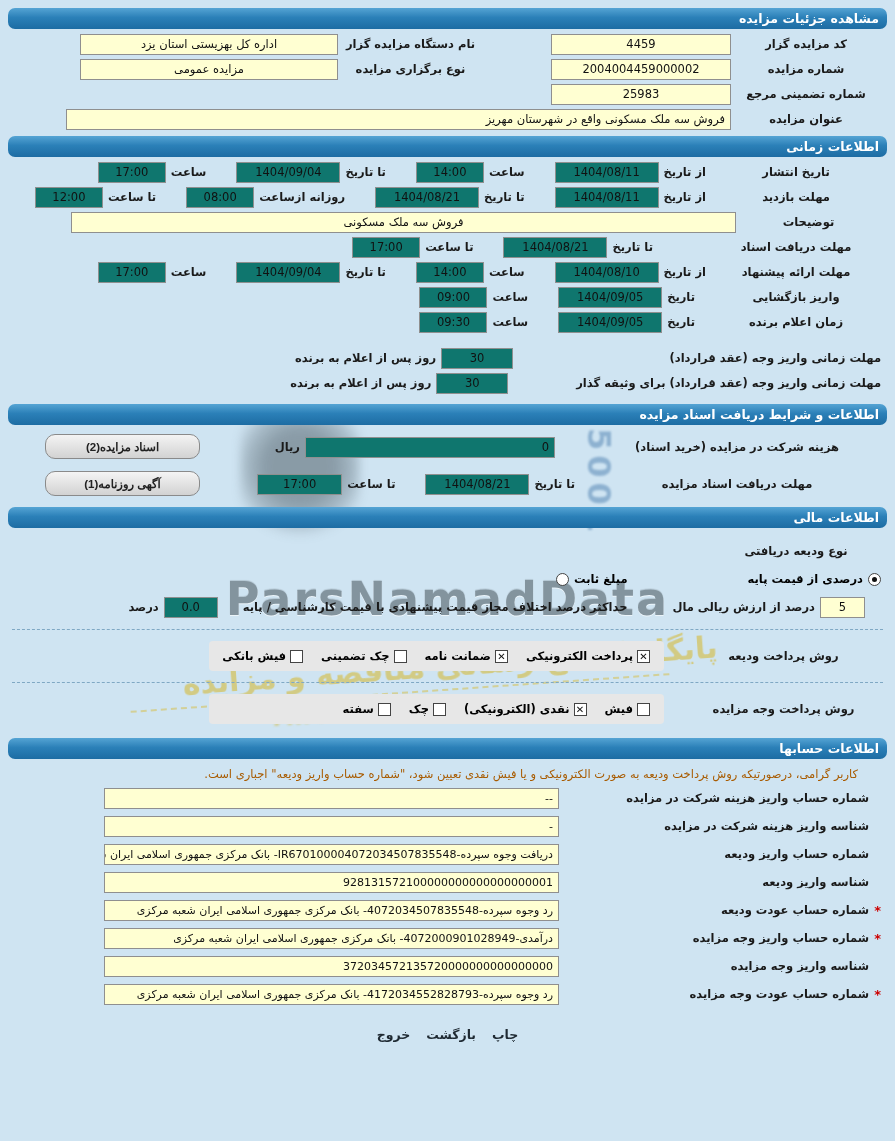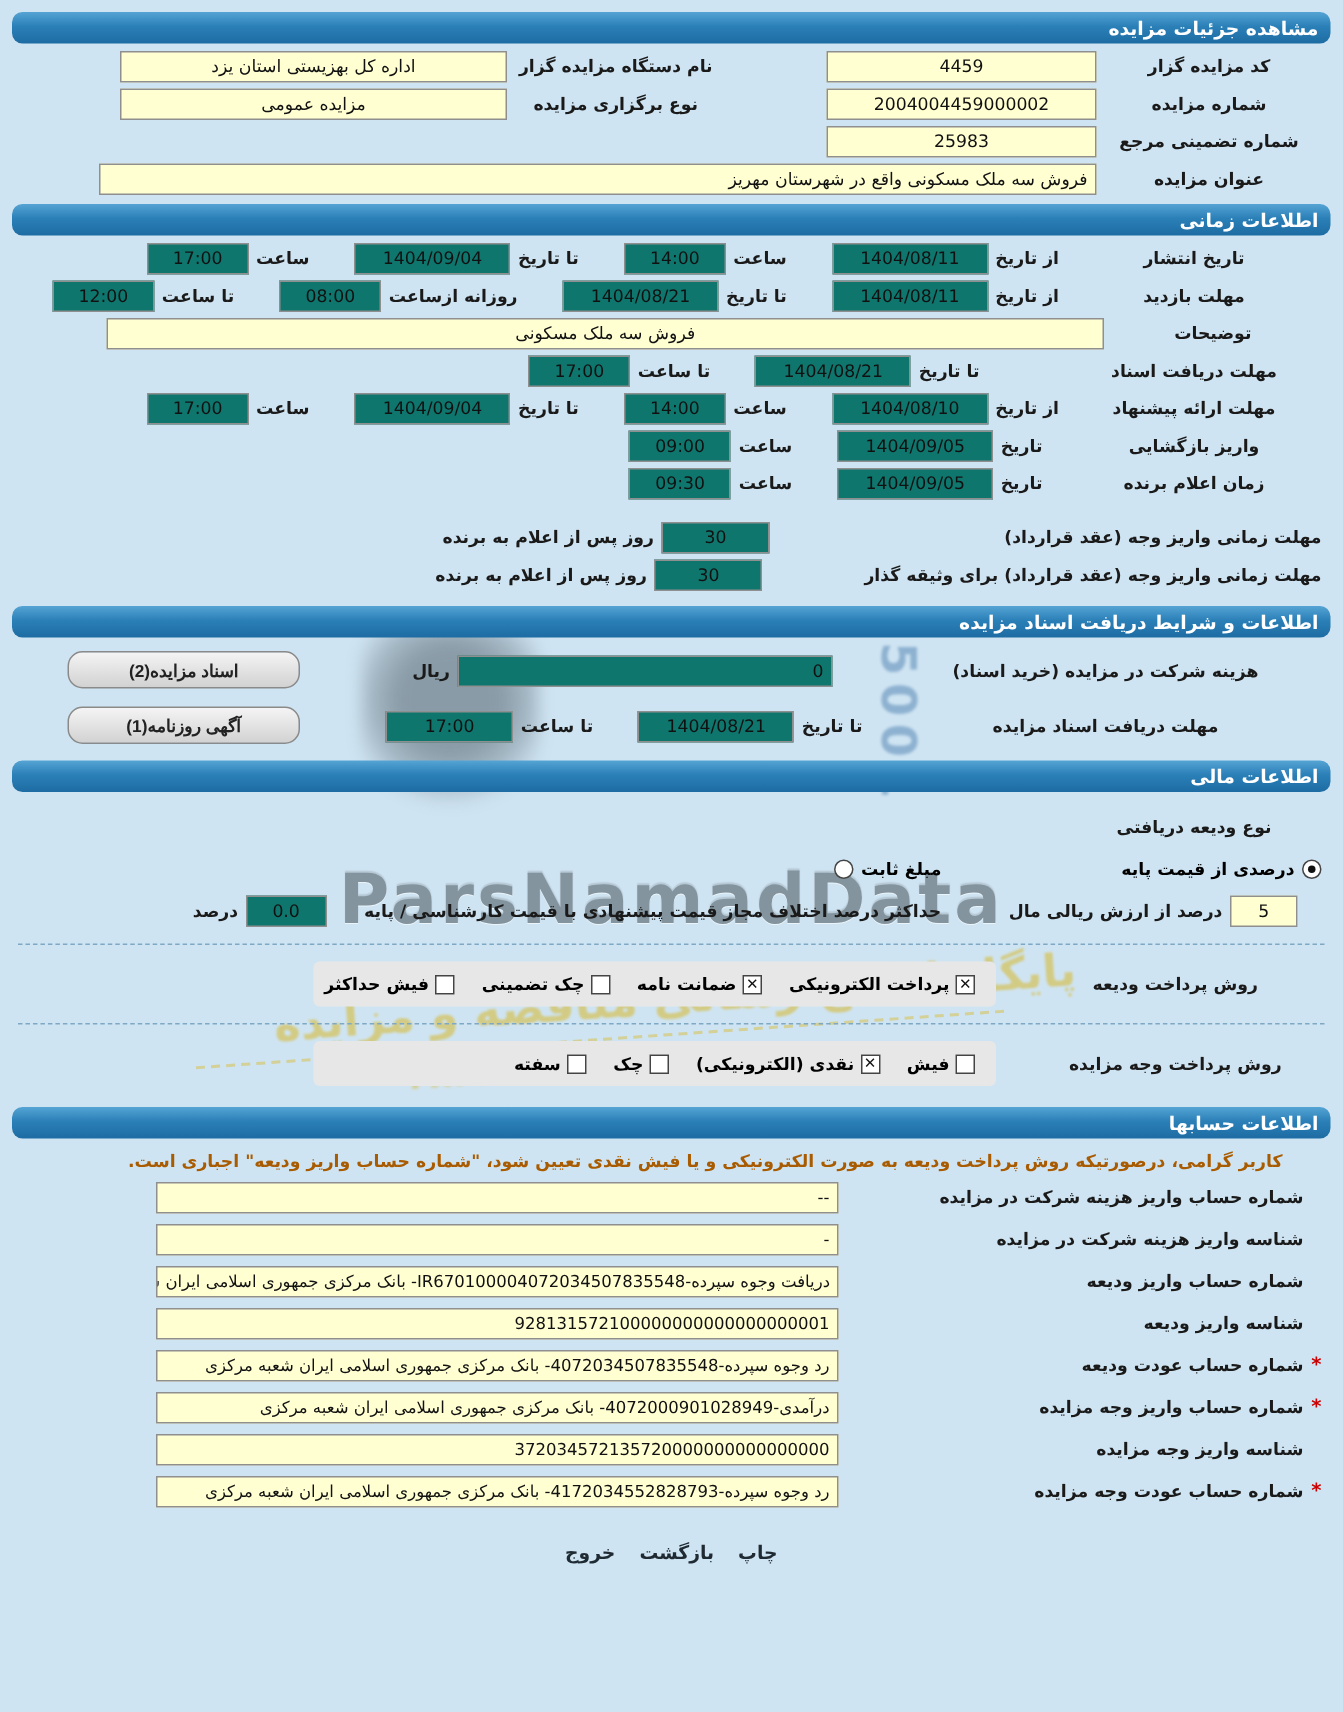--- a/index.html
+++ b/index.html
@@ -103,21 +103,21 @@
   .cb.checked::before { content: "\2715"; }
   .opt { display: inline-flex; align-items: center; gap: 5px; font-size: 11.5px; font-weight: bold; }
 
   .chk-box {
     background: #e7e7e7; border-radius: 4px; height: 30px; margin-right: 22px;
     display: flex; align-items: center; padding: 0 14px; gap: 0; width: 455px;
   }
   .chk-item { display: inline-flex; align-items: center; gap: 4px; margin-left: 18px;
               font-size: 11.5px; font-weight: bold; white-space: nowrap; }
 
-  .notice { padding: 0 24px; margin: 8px 16px 6px 0; font-size: 11.5px; font-weight: bold; color: #a85b00; }
+  .notice { padding: 0 34px; margin: 8px 3px 6px 0; font-size: 11.5px; font-weight: normal; color: #a85b00; }
 
   .acc-row { margin: 6px 0; }
   .req { width: 12px; color: #cc0000; font-weight: bold; font-size: 13px; text-align: right; flex: none; }
   .acc-field { margin-right: 10px; font-size: 11px; }
 
   .footer { display: flex; justify-content: center; gap: 16px; margin-top: 22px; }
   .footer a { font-size: 12.5px; font-weight: bold; color: #1f2a33; cursor: pointer; text-decoration: none; }
 </style>
 </head>
 <body>
@@ -303,21 +303,21 @@
         <span class="chk-item">
           <span class="cb checked"></span>
           <span>ضمانت نامه</span>
         </span>
         <span class="chk-item">
           <span class="cb"></span>
           <span>چک تضمینی</span>
         </span>
         <span class="chk-item">
           <span class="cb"></span>
-          <span>فیش حداکثر</span>
+          <span>فیش بانکی</span>
         </span>
       </span>
     </div>
 
     <div class="dashed"></div>
 
     <div class="row">
       <span class="lbl lc-chk">روش پرداخت وجه مزایده</span>
       <span class="chk-box">
         <span class="chk-item">

